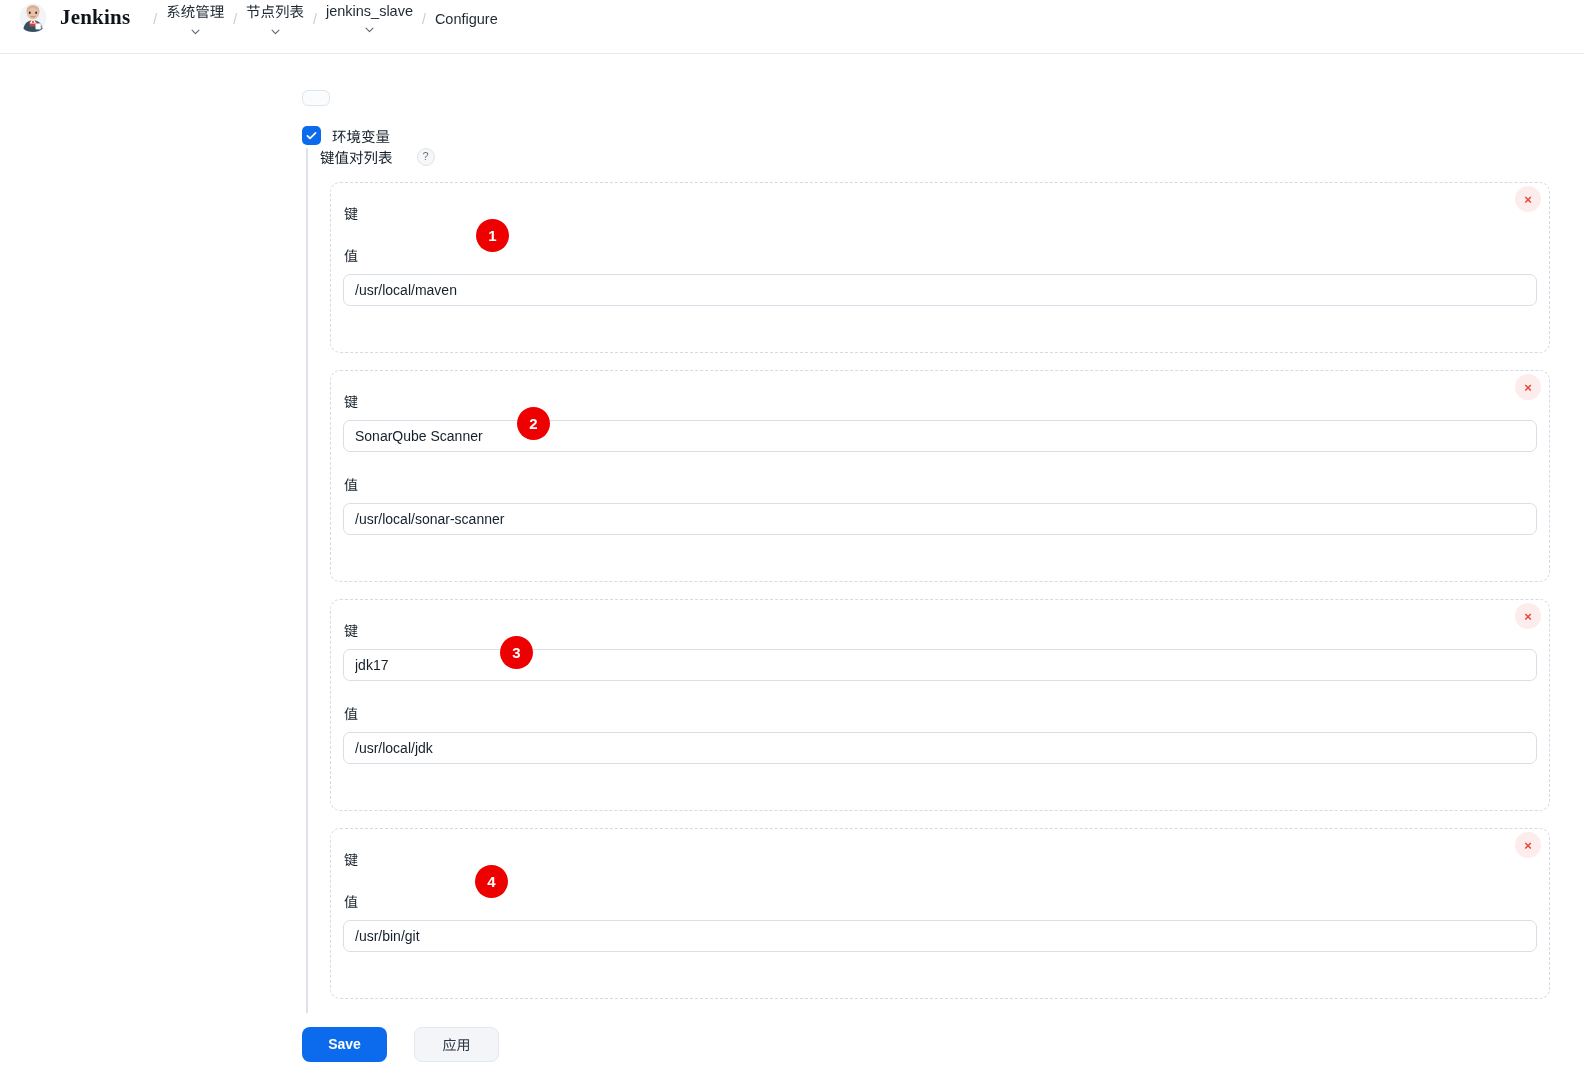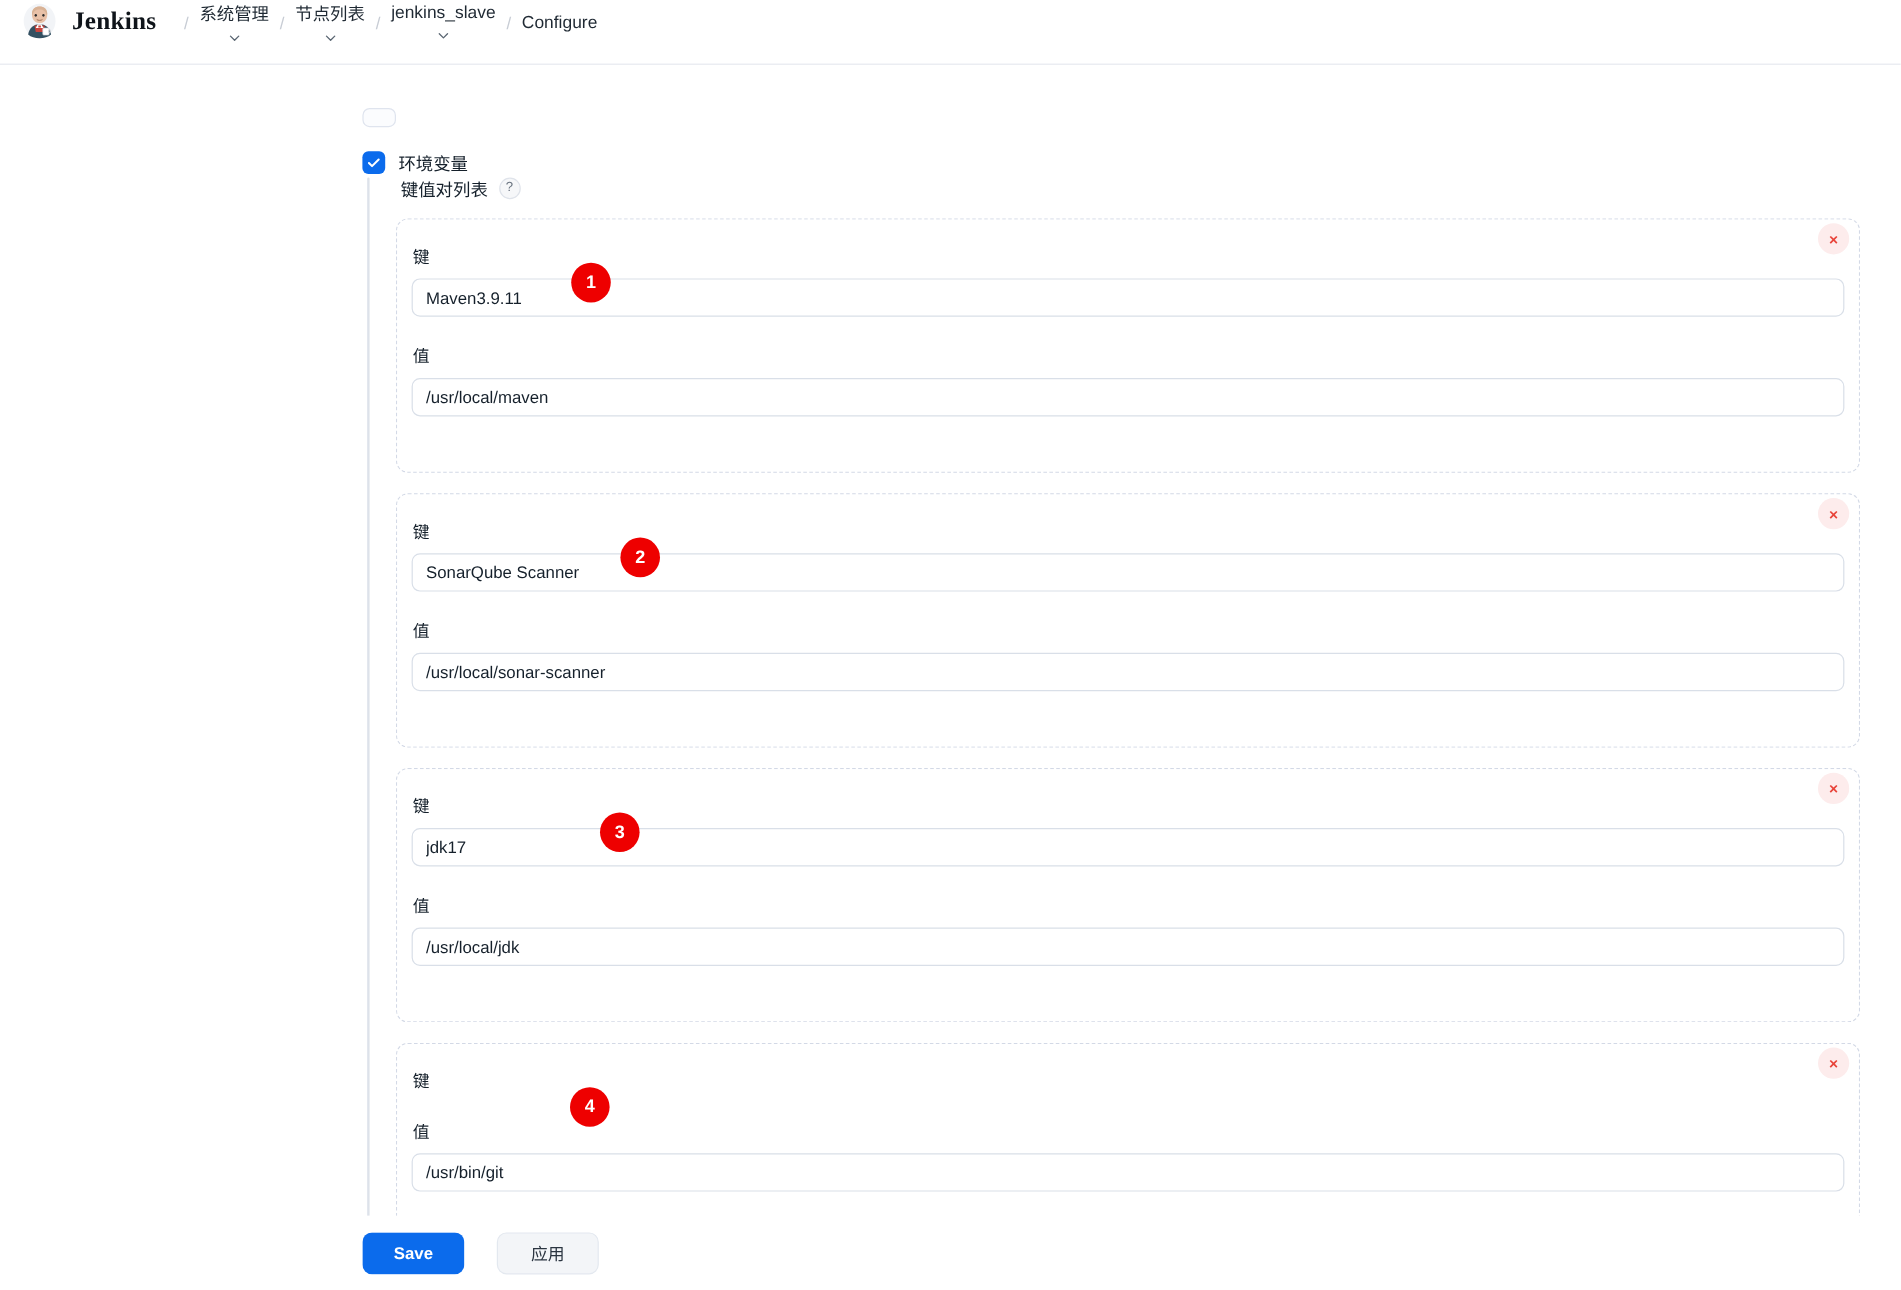--- a/index.html
+++ b/index.html
@@ -120,24 +120,24 @@
   .guide-line {
     position: absolute;
     left: 306px; top: 94px;
     width: 2px; height: 912px;
     background: #dde2ea;
     border-radius: 1px;
   }
 
   .sub-label-row {
     position: absolute;
-    left: 334px; top: 92px;
-    display: flex;
-    align-items: center;
-    gap: 9px;
+    left: 320px; top: 92px;
+    display: flex;
+    align-items: center;
+    gap: 24px;
   }
   .sub-label {
     font-size: 14.5px;
     color: #15202b;
   }
   .help-btn {
     width: 18px; height: 18px;
     border-radius: 50%;
     border: 1px solid #dfe3ea;
     background: #f6f7f9;
@@ -331,21 +331,20 @@
     <div class="sub-label-row">
       <span class="sub-label">键值对列表</span>
       <span class="help-btn">?</span>
     </div>
 
     <div class="entries">
 
       <div class="entry-card">
         <button class="del-btn">×</button>
         <div class="field-label">键</div>
-        <input class="text-input" type="text" value="Maven3.9.11" style="">
         <div class="field-label value-label">值</div>
         <input class="text-input" type="text" value="/usr/local/maven" style="">
         <span class="num-badge" style="left:145px; top:36px;">1</span>
       </div>
 
       <div class="entry-card">
         <button class="del-btn">×</button>
         <div class="field-label">键</div>
         <input class="text-input" type="text" value="SonarQube Scanner" style="">
         <div class="field-label value-label">值</div>

